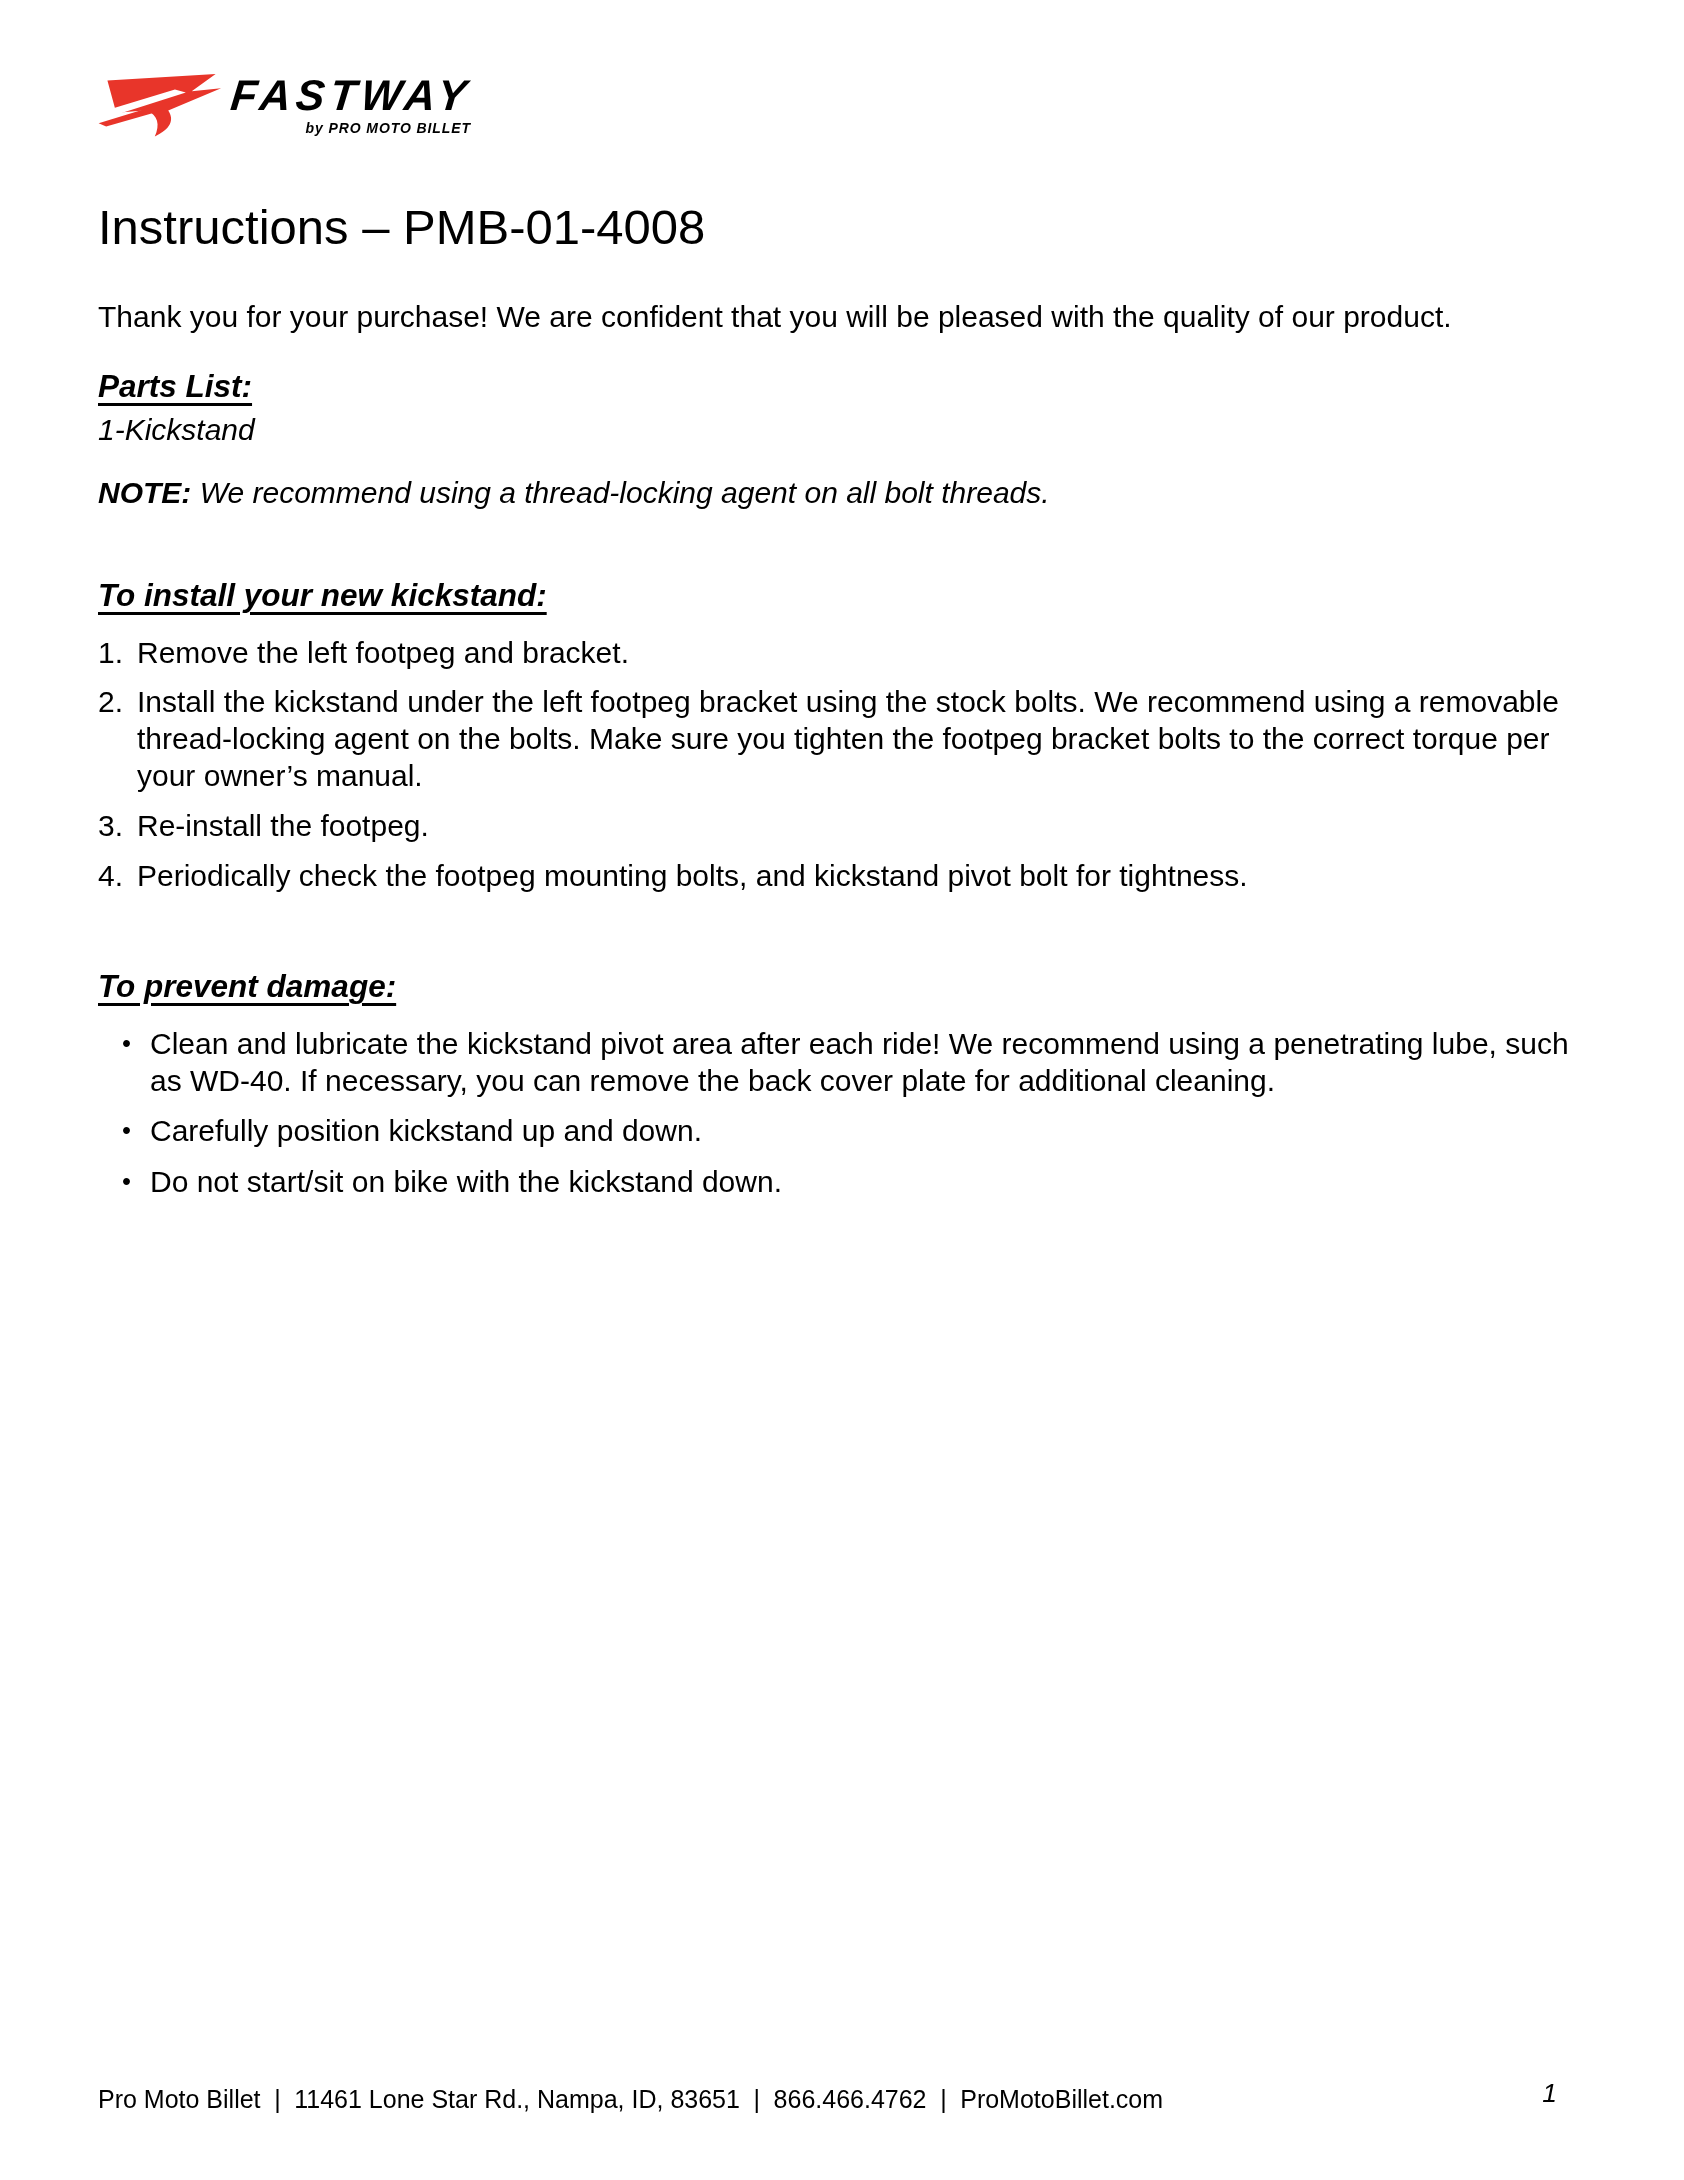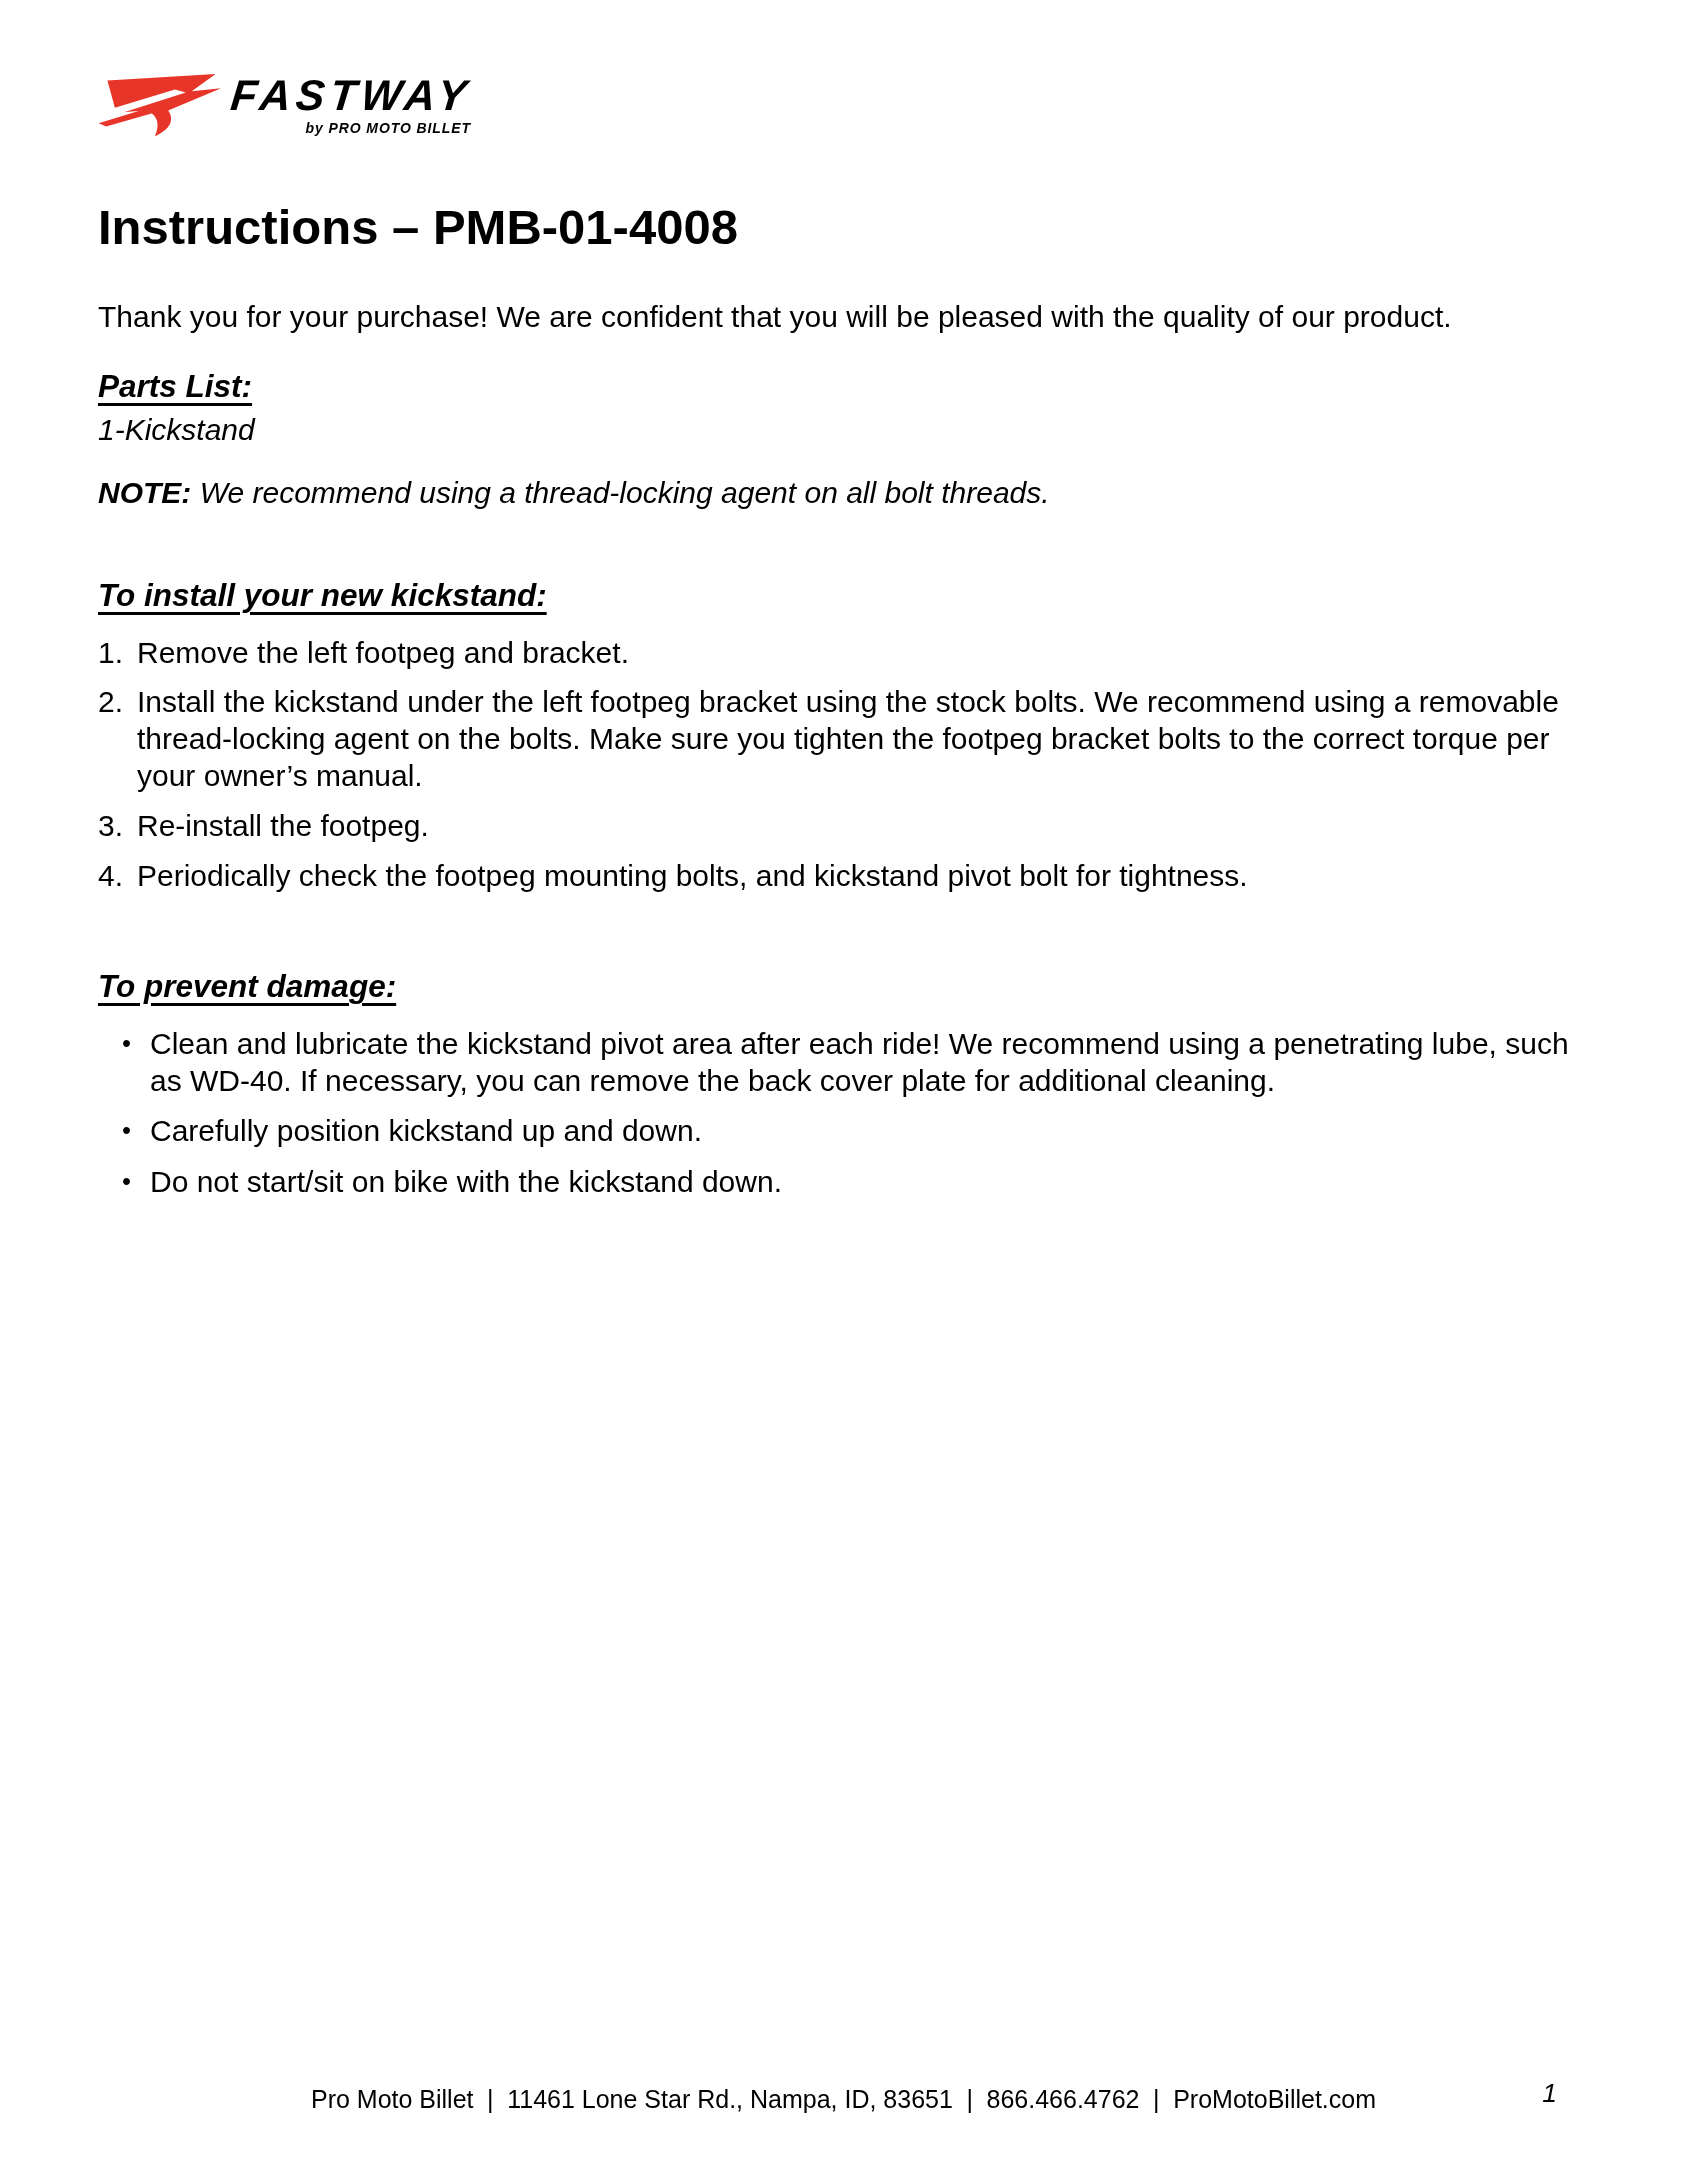--- a/index.html
+++ b/index.html
@@ -48,21 +48,21 @@
     left: 98px;
     top: 0;
     width: 1492px;
     padding-top: 199px;
     font-size: 30px;
     line-height: 37px;
   }
   .doc-title {
     font-size: 49px;
     line-height: 56px;
-    font-weight: bold;
+    font-weight: normal;
   }
   .intro { margin-top: 43px; }
   .section-heading {
     margin-top: 32px;
     font-size: 31.5px;
     line-height: 39px;
     font-weight: bold;
     font-style: italic;
     text-decoration: underline;
     text-decoration-thickness: 2.6px;
@@ -82,21 +82,20 @@
   .bullets { margin-top: 19px; list-style: none; padding-left: 24px; }
   .bullet-item { display: flex; margin-bottom: 13.6px; }
   .bullet-dot { flex: 0 0 28px; font-size: 25.6px; }
   .bullet-text { flex: 1; }
   
   .footer {
     position: absolute;
     left: 98px;
     right: 96px;
     top: 2084px;
-    text-align: center;
     font-size: 25px;
     line-height: 31px;
   }
   .footer .sep { margin: 0 13.6px; }
   .page-number {
     position: absolute;
     top: 2078px;
     right: 128px;
     font-size: 26.4px;
     font-style: italic;

